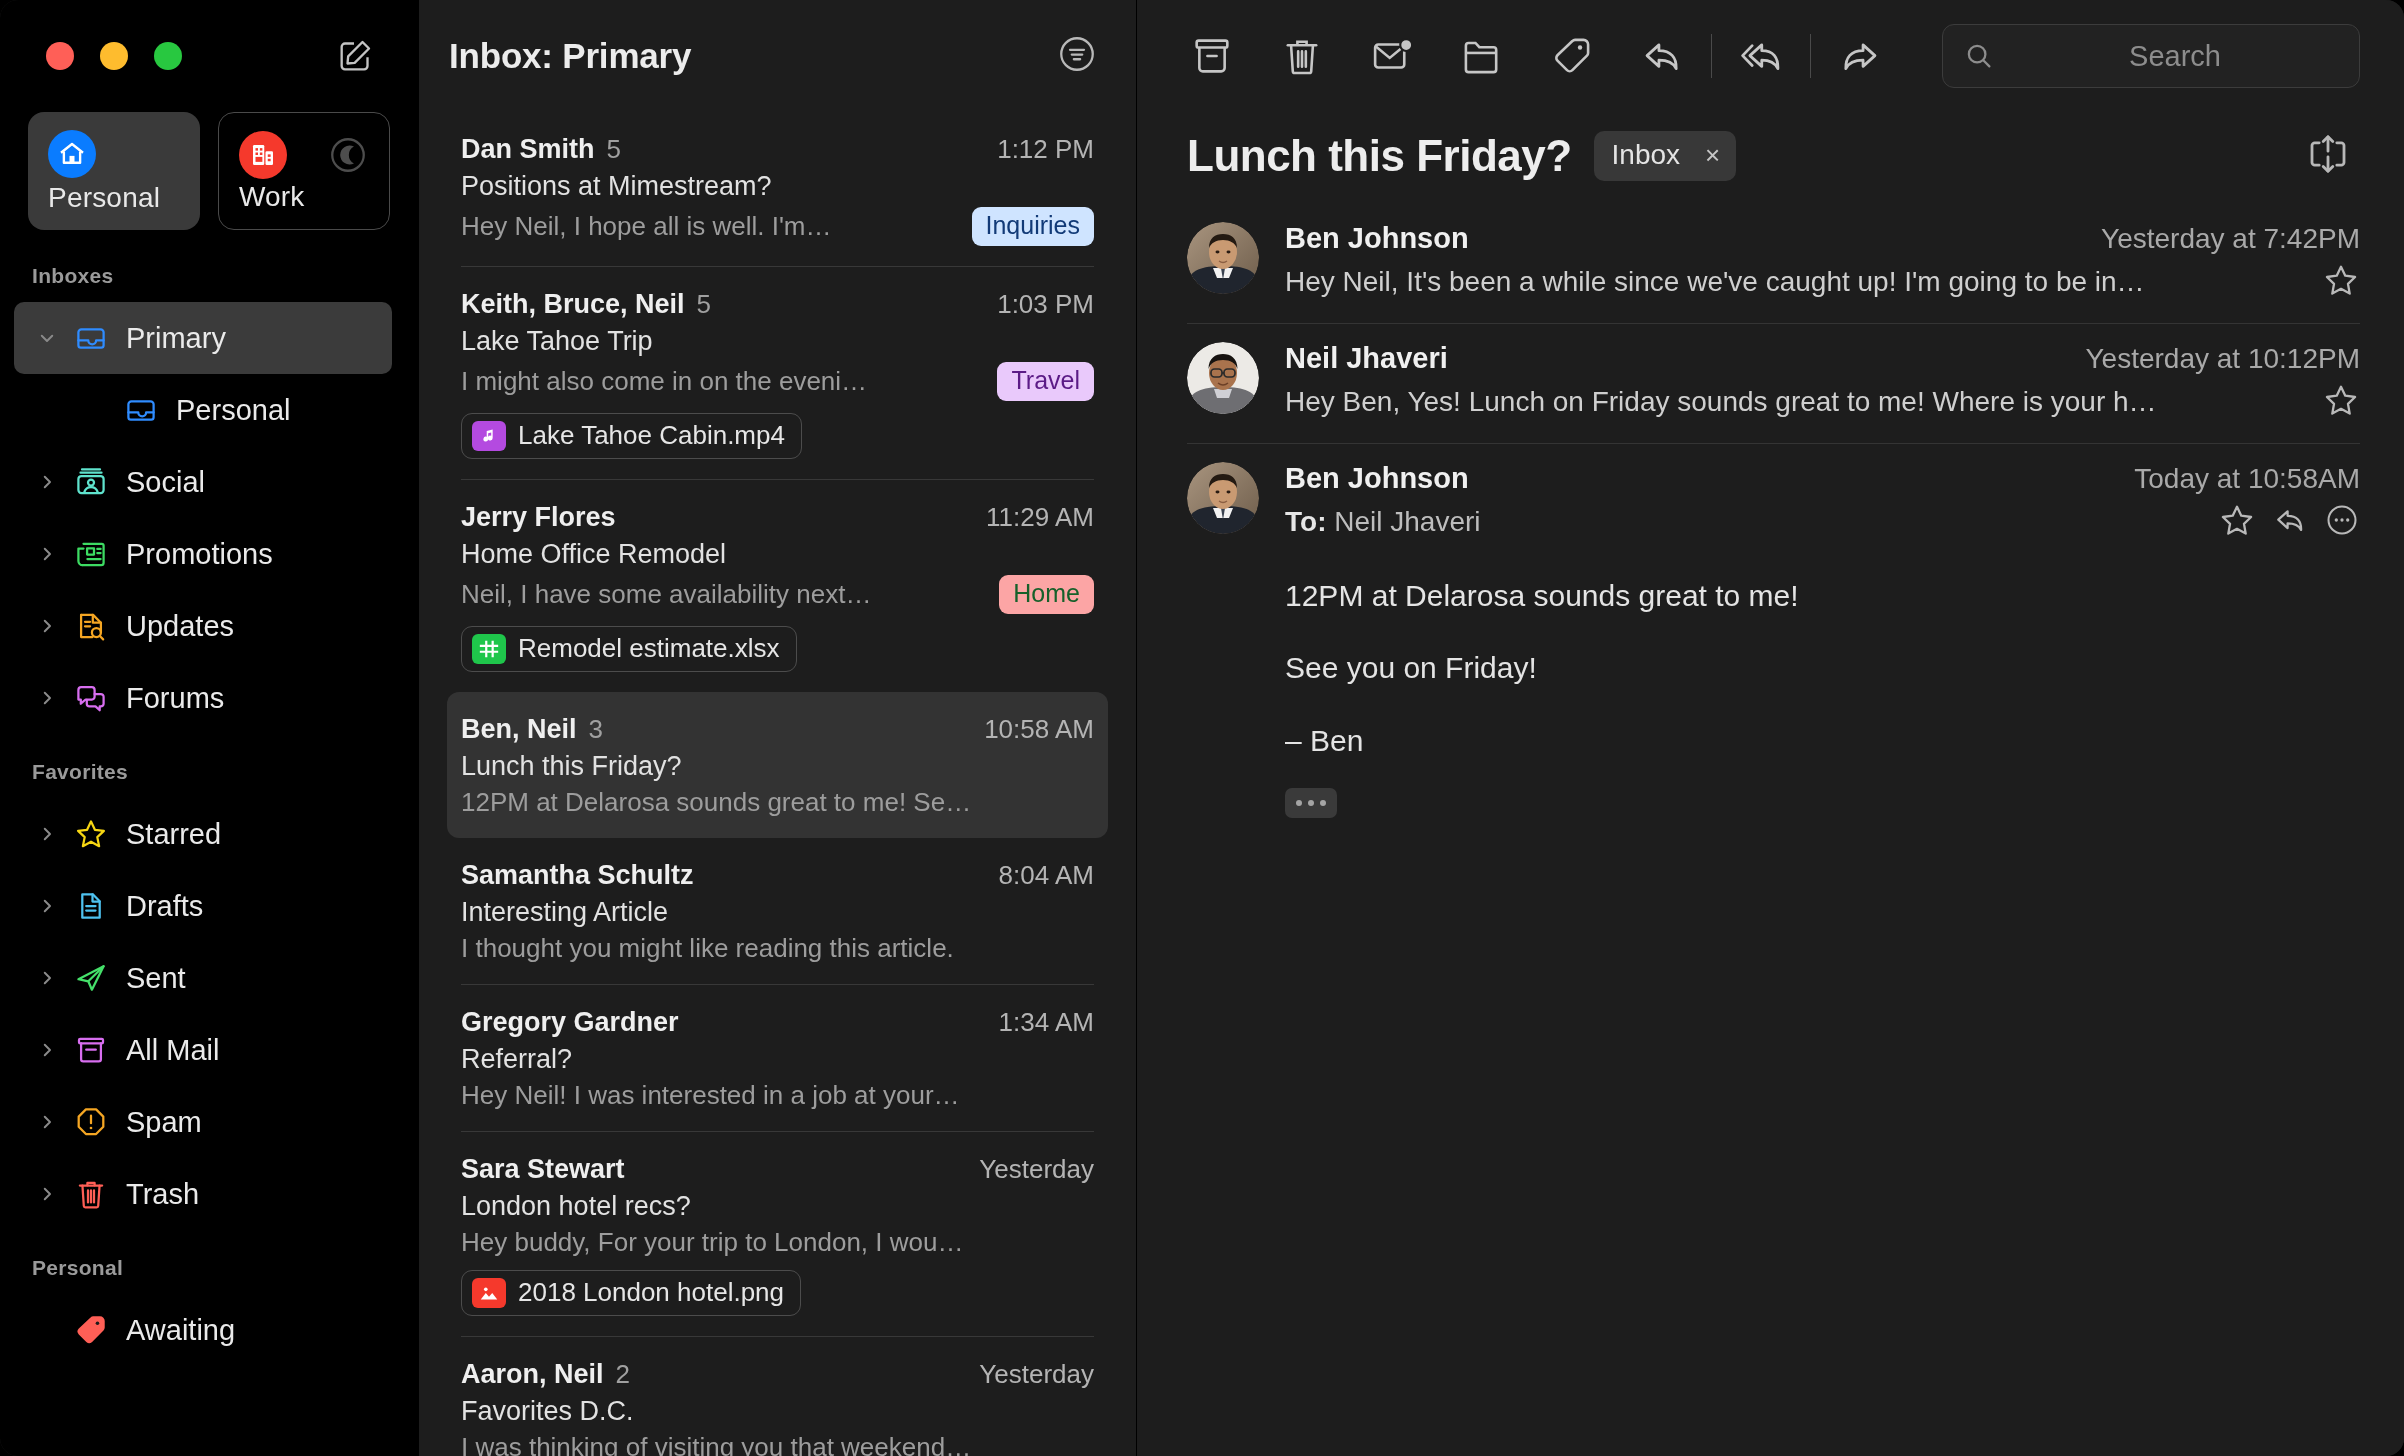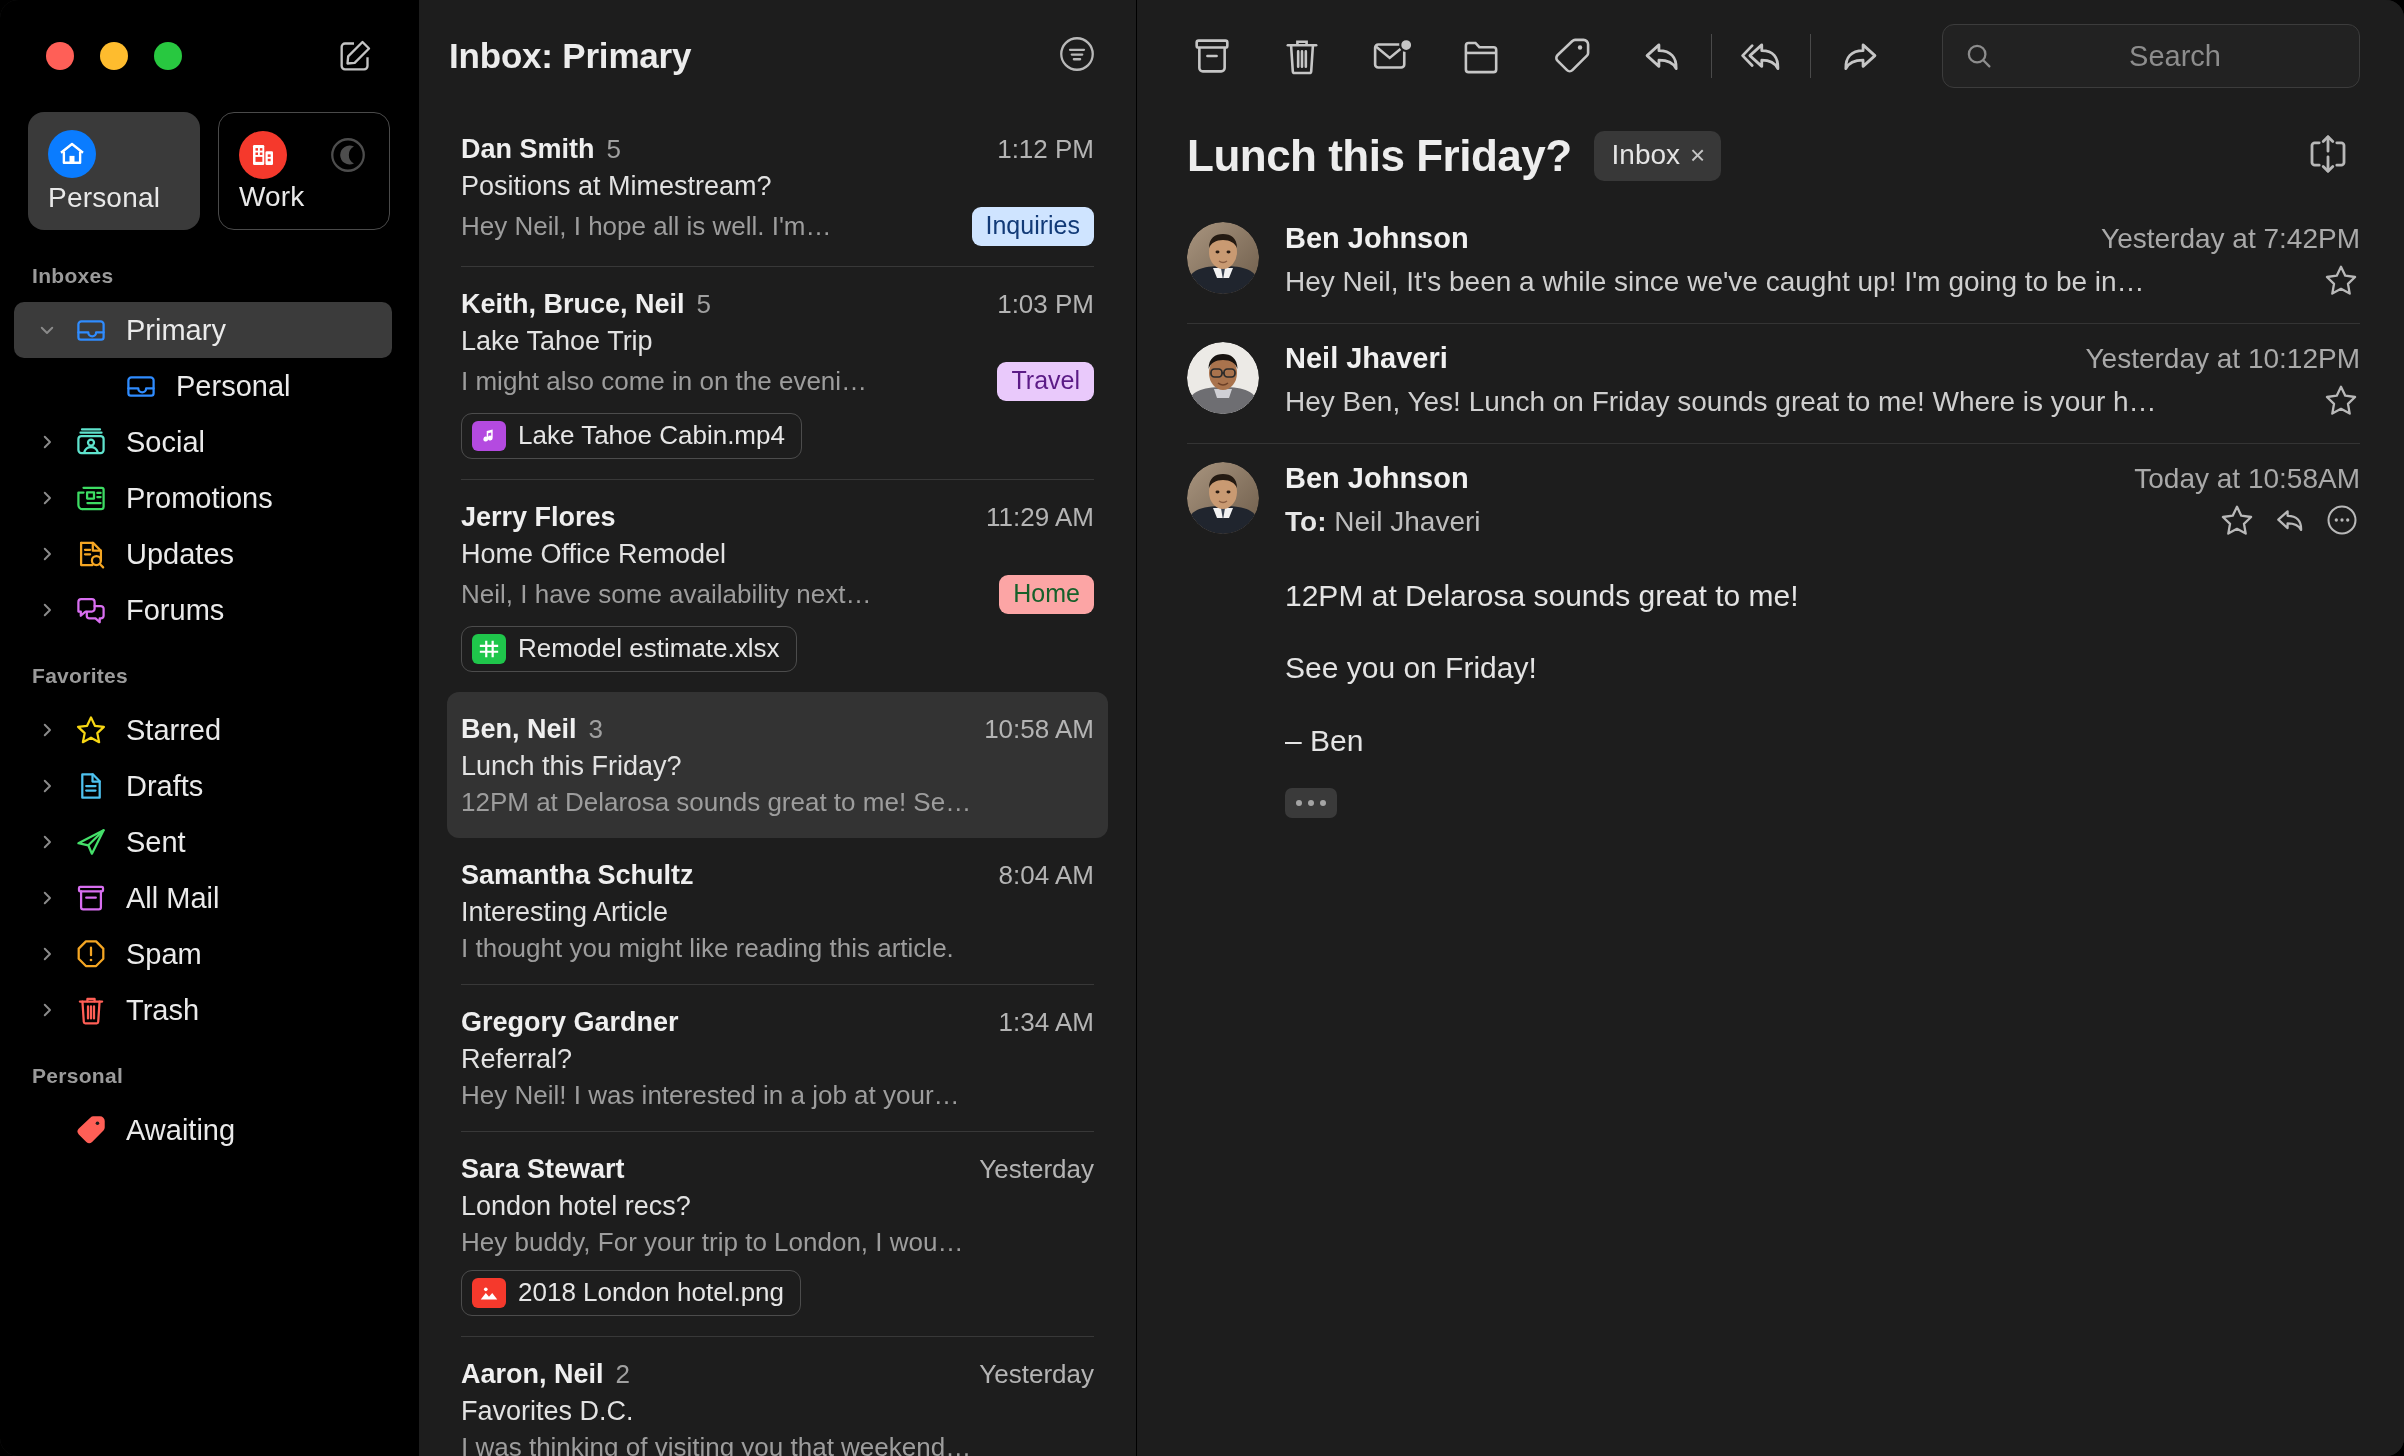--- a/index.html
+++ b/index.html
@@ -84,21 +84,21 @@
     font-weight: bold;
     color: #9a9a9a;
     padding: 0 0 0 32px;
     margin-bottom: 14px;
     letter-spacing: .3px;
   }
   .nav-group { margin-bottom: 26px; }
   .nav-row {
     display: flex;
     align-items: center;
-    height: 56px;
+    height: 72px;
     margin: 0 26px 0 14px;
     padding-left: 16px;
     border-radius: 10px;
     gap: 0;
   }
   .nav-row.selected { background: #3b3b3b; }
   .chev {
     width: 34px; flex: 0 0 34px;
     display: flex; align-items: center; justify-content: center;
     color: #8a8a8a;
@@ -274,21 +274,21 @@
     color: #ededed;
     letter-spacing: -.5px;
   }
   .subject-pill {
     margin-left: 22px;
     background: #383838;
     border-radius: 10px;
     padding: 8px 16px 10px 18px;
     display: flex;
     align-items: center;
-    gap: 10px;
+    gap: 25px;
   }
   .subject-pill-label { font-size: 28px; color: #e4e4e4; }
   .subject-pill-x { font-size: 26px; color: #c5c5c5; line-height: 1; }
   .expand-btn { margin-left: auto; width: 52px; height: 52px; }
   .expand-btn svg { width: 48px; height: 48px; }
 
   .thread { padding: 0 44px 0 50px; }
   .msg { padding: 18px 0 20px 0; }
   .msg-sep { height: 1px; background: #343434; }
   .msg-row { display: flex; align-items: flex-start; gap: 26px; }

